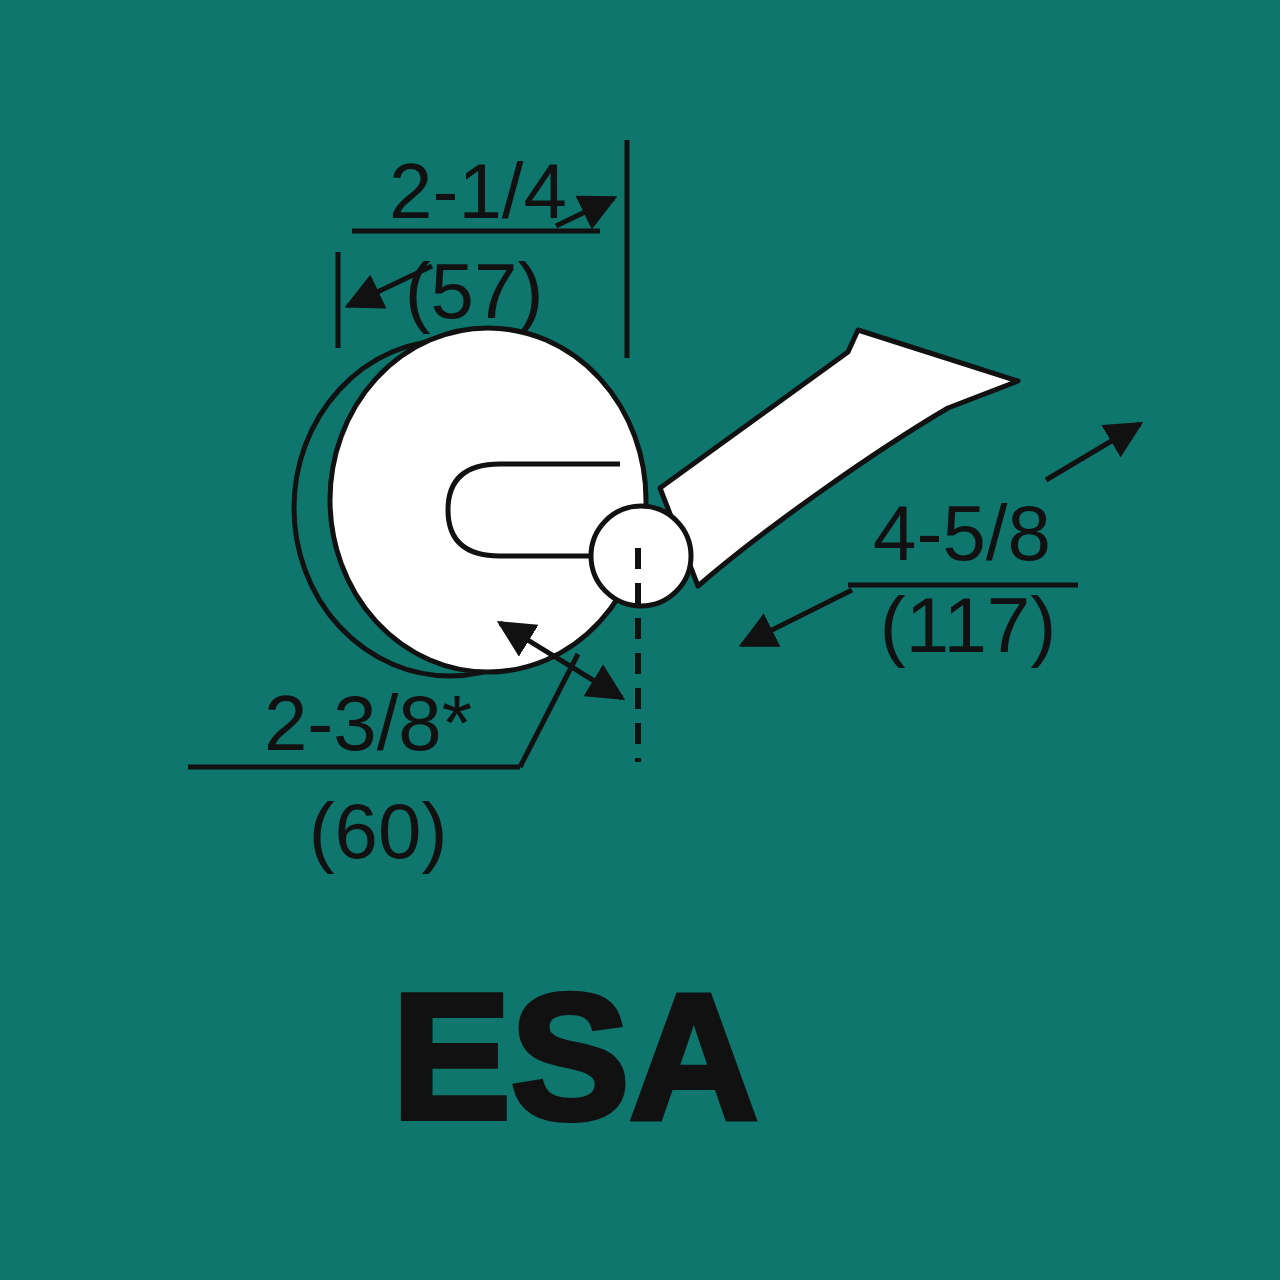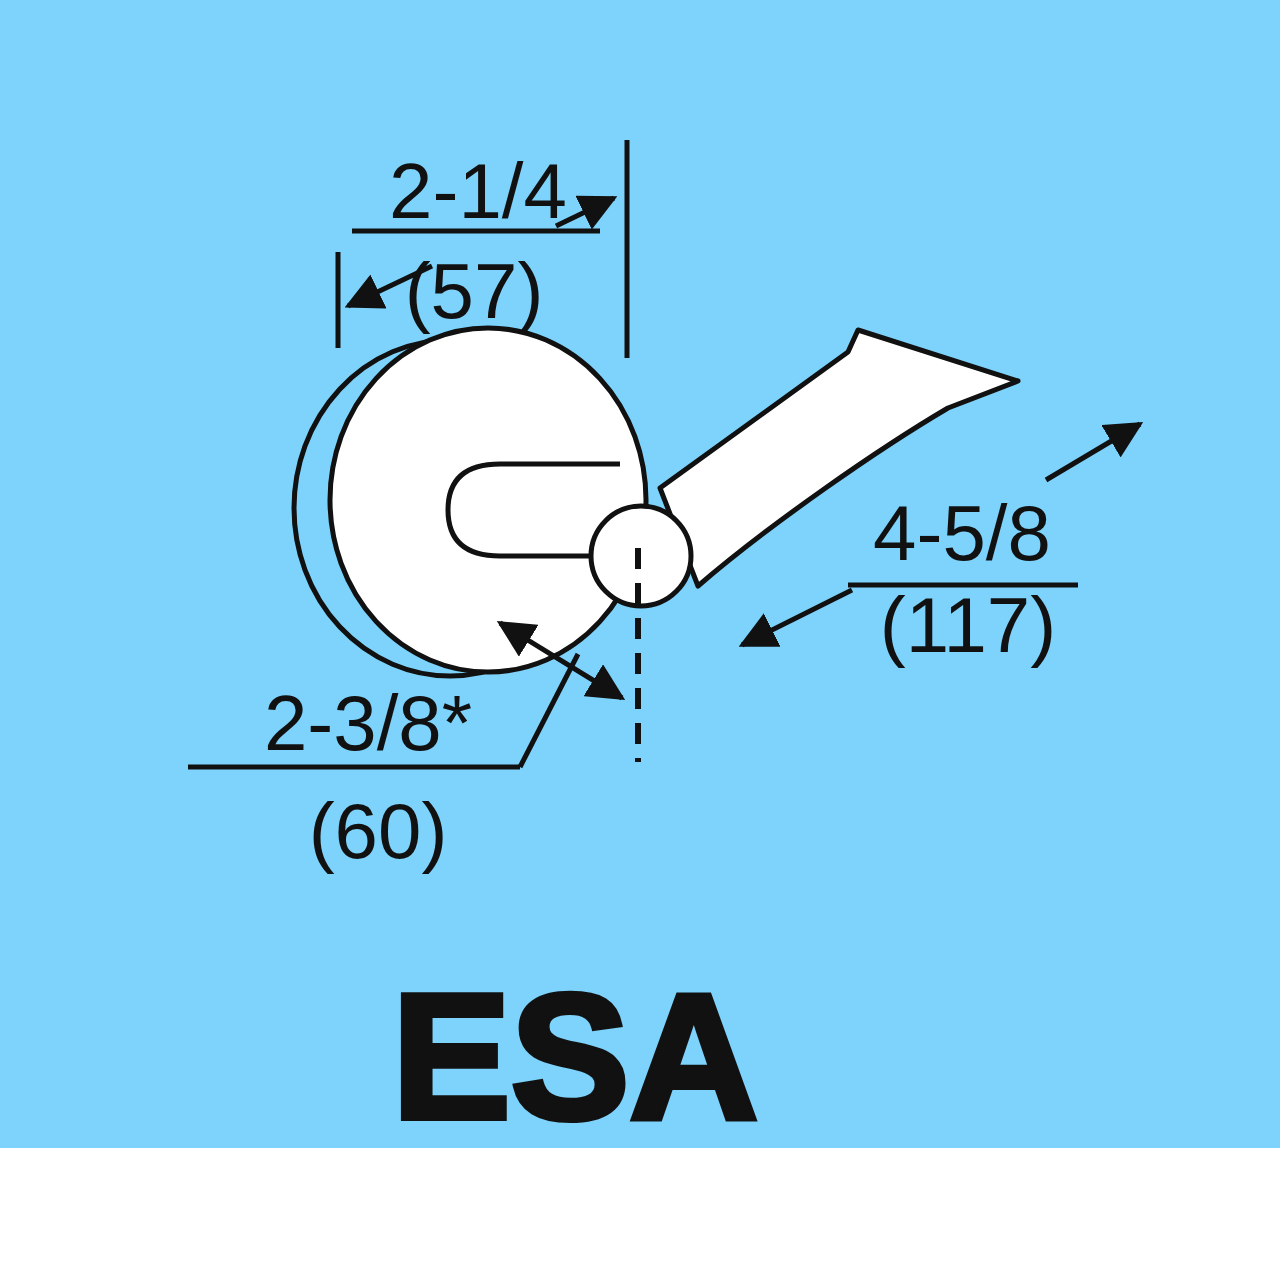--- a/index.html
+++ b/index.html
@@ -4,22 +4,22 @@
 <style>
   html, body {
     margin: 0;
     padding: 0;
     background: #ffffff;
     font-family: "Liberation Sans", sans-serif;
   }
   .stage {
     position: relative;
     width: 1280px;
-    height: 1148px;
-    background: #7dd3fc;
+    height: 1280px;
+    background: #0f766e;
     overflow: hidden;
   }
   svg { display: block; width: 1280px; height: 1280px; }
   .outline {
     fill: none;
     stroke: #111111;
     stroke-width: 5;
     stroke-linejoin: round;
     stroke-linecap: round;
   }

